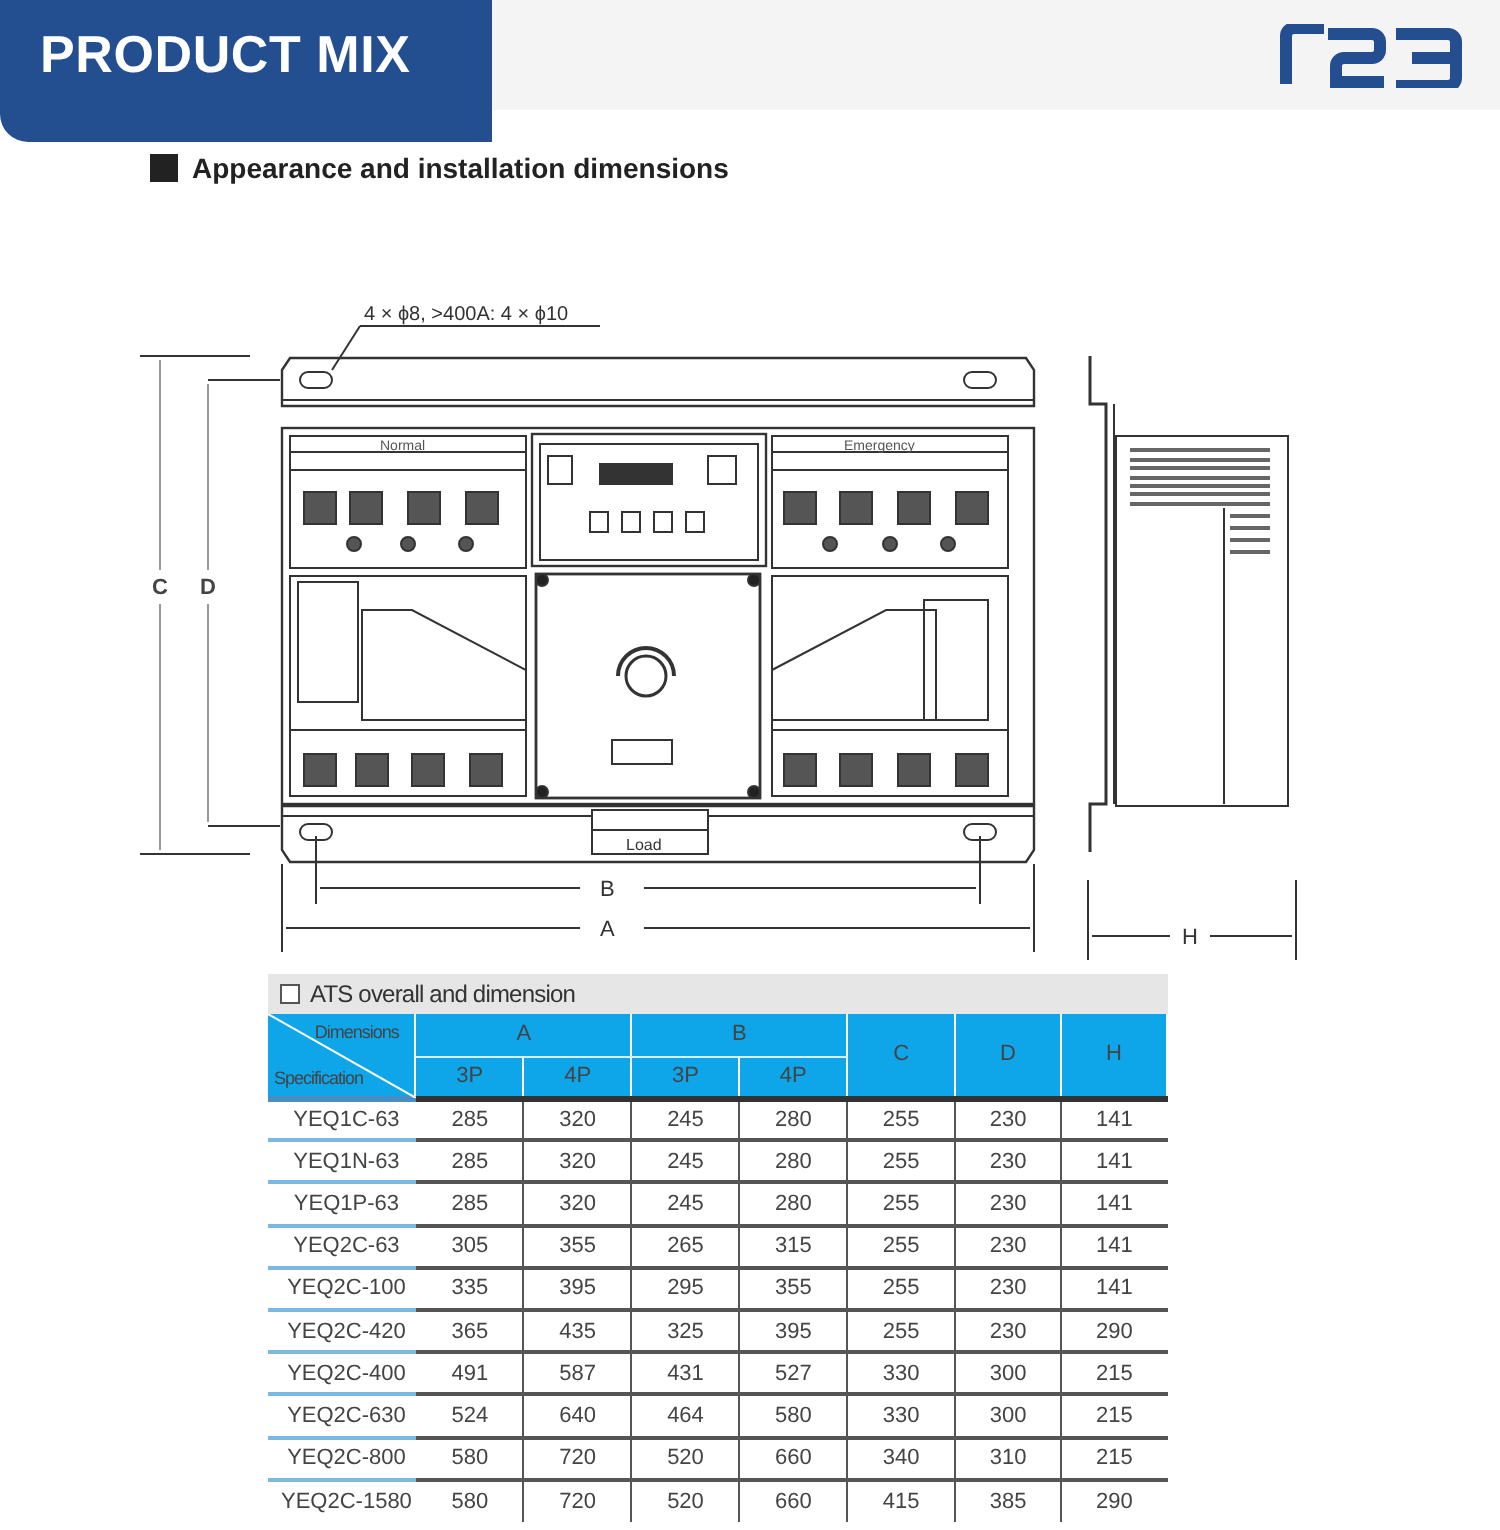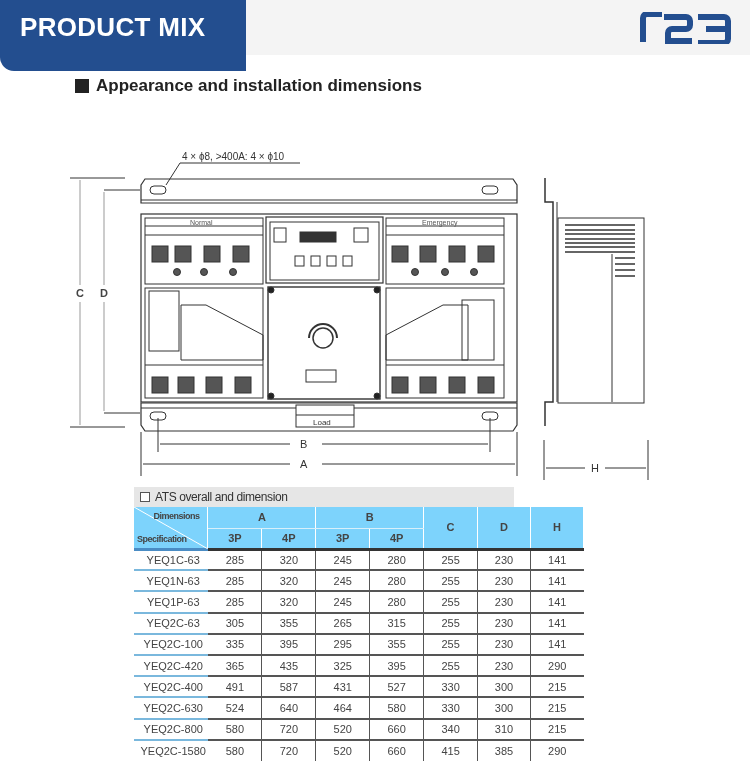--- a/index.html
+++ b/index.html
@@ -1,27 +1,27 @@
 <!DOCTYPE html>
 <html><head>
 <meta charset="utf-8">
 <style>
   * { box-sizing: border-box; margin: 0; padding: 0; }
   body { width: 750px; height: 765px; background: #ffffff; position: relative; overflow: hidden; font-family: "Liberation Sans", sans-serif; }
   .header-bar { position: absolute; left: 0; top: 0; width: 750px; height: 55px; background: #f4f4f4; }
   .header-tab { position: absolute; left: 0; top: 0; width: 246px; height: 71px; background: #234e8f; border-bottom-left-radius: 14px; }
   .header-title { position: absolute; left: 20px; top: 12px; color: #ffffff; font-size: 26px; font-weight: bold; letter-spacing: 0.3px; }
   .logo { position: absolute; left: 640px; top: 12px; width: 92px; height: 32px; }
-  .section-title { position: absolute; left: 75px; top: 76px; font-size: 17px; font-weight: bold; color: #222; display: flex; align-items: center; }
+  .section-title { position: absolute; left: 75px; top: 76px; font-size: 14px; font-weight: bold; color: #222; display: flex; align-items: center; }
   .section-title .sq { width: 14px; height: 14px; background: #222; margin-right: 7px; display: inline-block; }
   .drawing { position: absolute; left: 0; top: 140px; width: 750px; height: 340px; }
-  .table-caption { position: absolute; left: 134px; top: 487px; width: 380px; height: 20px; background: #e6e6e6; font-size: 12px; color: #333; display: flex; align-items: center; padding-left: 6px; letter-spacing: -0.4px; }
+  .table-caption { position: absolute; left: 134px; top: 487px; width: 450px; height: 20px; background: #e6e6e6; font-size: 12px; color: #333; display: flex; align-items: center; padding-left: 6px; letter-spacing: -0.4px; }
   .table-caption .cb { width: 10px; height: 10px; border: 1px solid #555; background: #fff; margin-right: 5px; display: inline-block; }
   table.dims { position: absolute; left: 134px; top: 507px; width: 450px; border-collapse: collapse; font-size: 11px; color: #444; }
-  table.dims th { background: #7dd3fc; font-weight: bold; color: #444; height: 21px; }
+  table.dims th { background: #0ea5e9; font-weight: normal; color: #444; height: 21px; }
   table.dims thead tr:first-child th { border-right: 1px solid #fff; border-bottom: 1px solid #d8effa; }
   table.dims thead tr:nth-child(2) th { border-right: 1px solid #fff; }
   table.dims td { height: 21.2px; text-align: center; border-right: 1px solid #555; border-top: 2px solid #555; }
   table.dims td:first-child { text-align: center; padding-left: 5px; border-top: 2px solid #7ab8dd; border-right: 1px solid #fff; }
   table.dims td:last-child { border-right: none; }
   table.dims tbody tr:first-child td { border-top: 3px solid #333; }
   table.dims tbody tr:first-child td:first-child { border-top: 3px solid #4a8cc4; }
   .diag { position: relative; }
   .diag .dim-label { position: absolute; right: 8px; top: 4px; font-size: 9px; letter-spacing: -0.5px; }
   .diag .spec-label { position: absolute; left: 3px; bottom: 4px; font-size: 9px; letter-spacing: -0.5px; }

